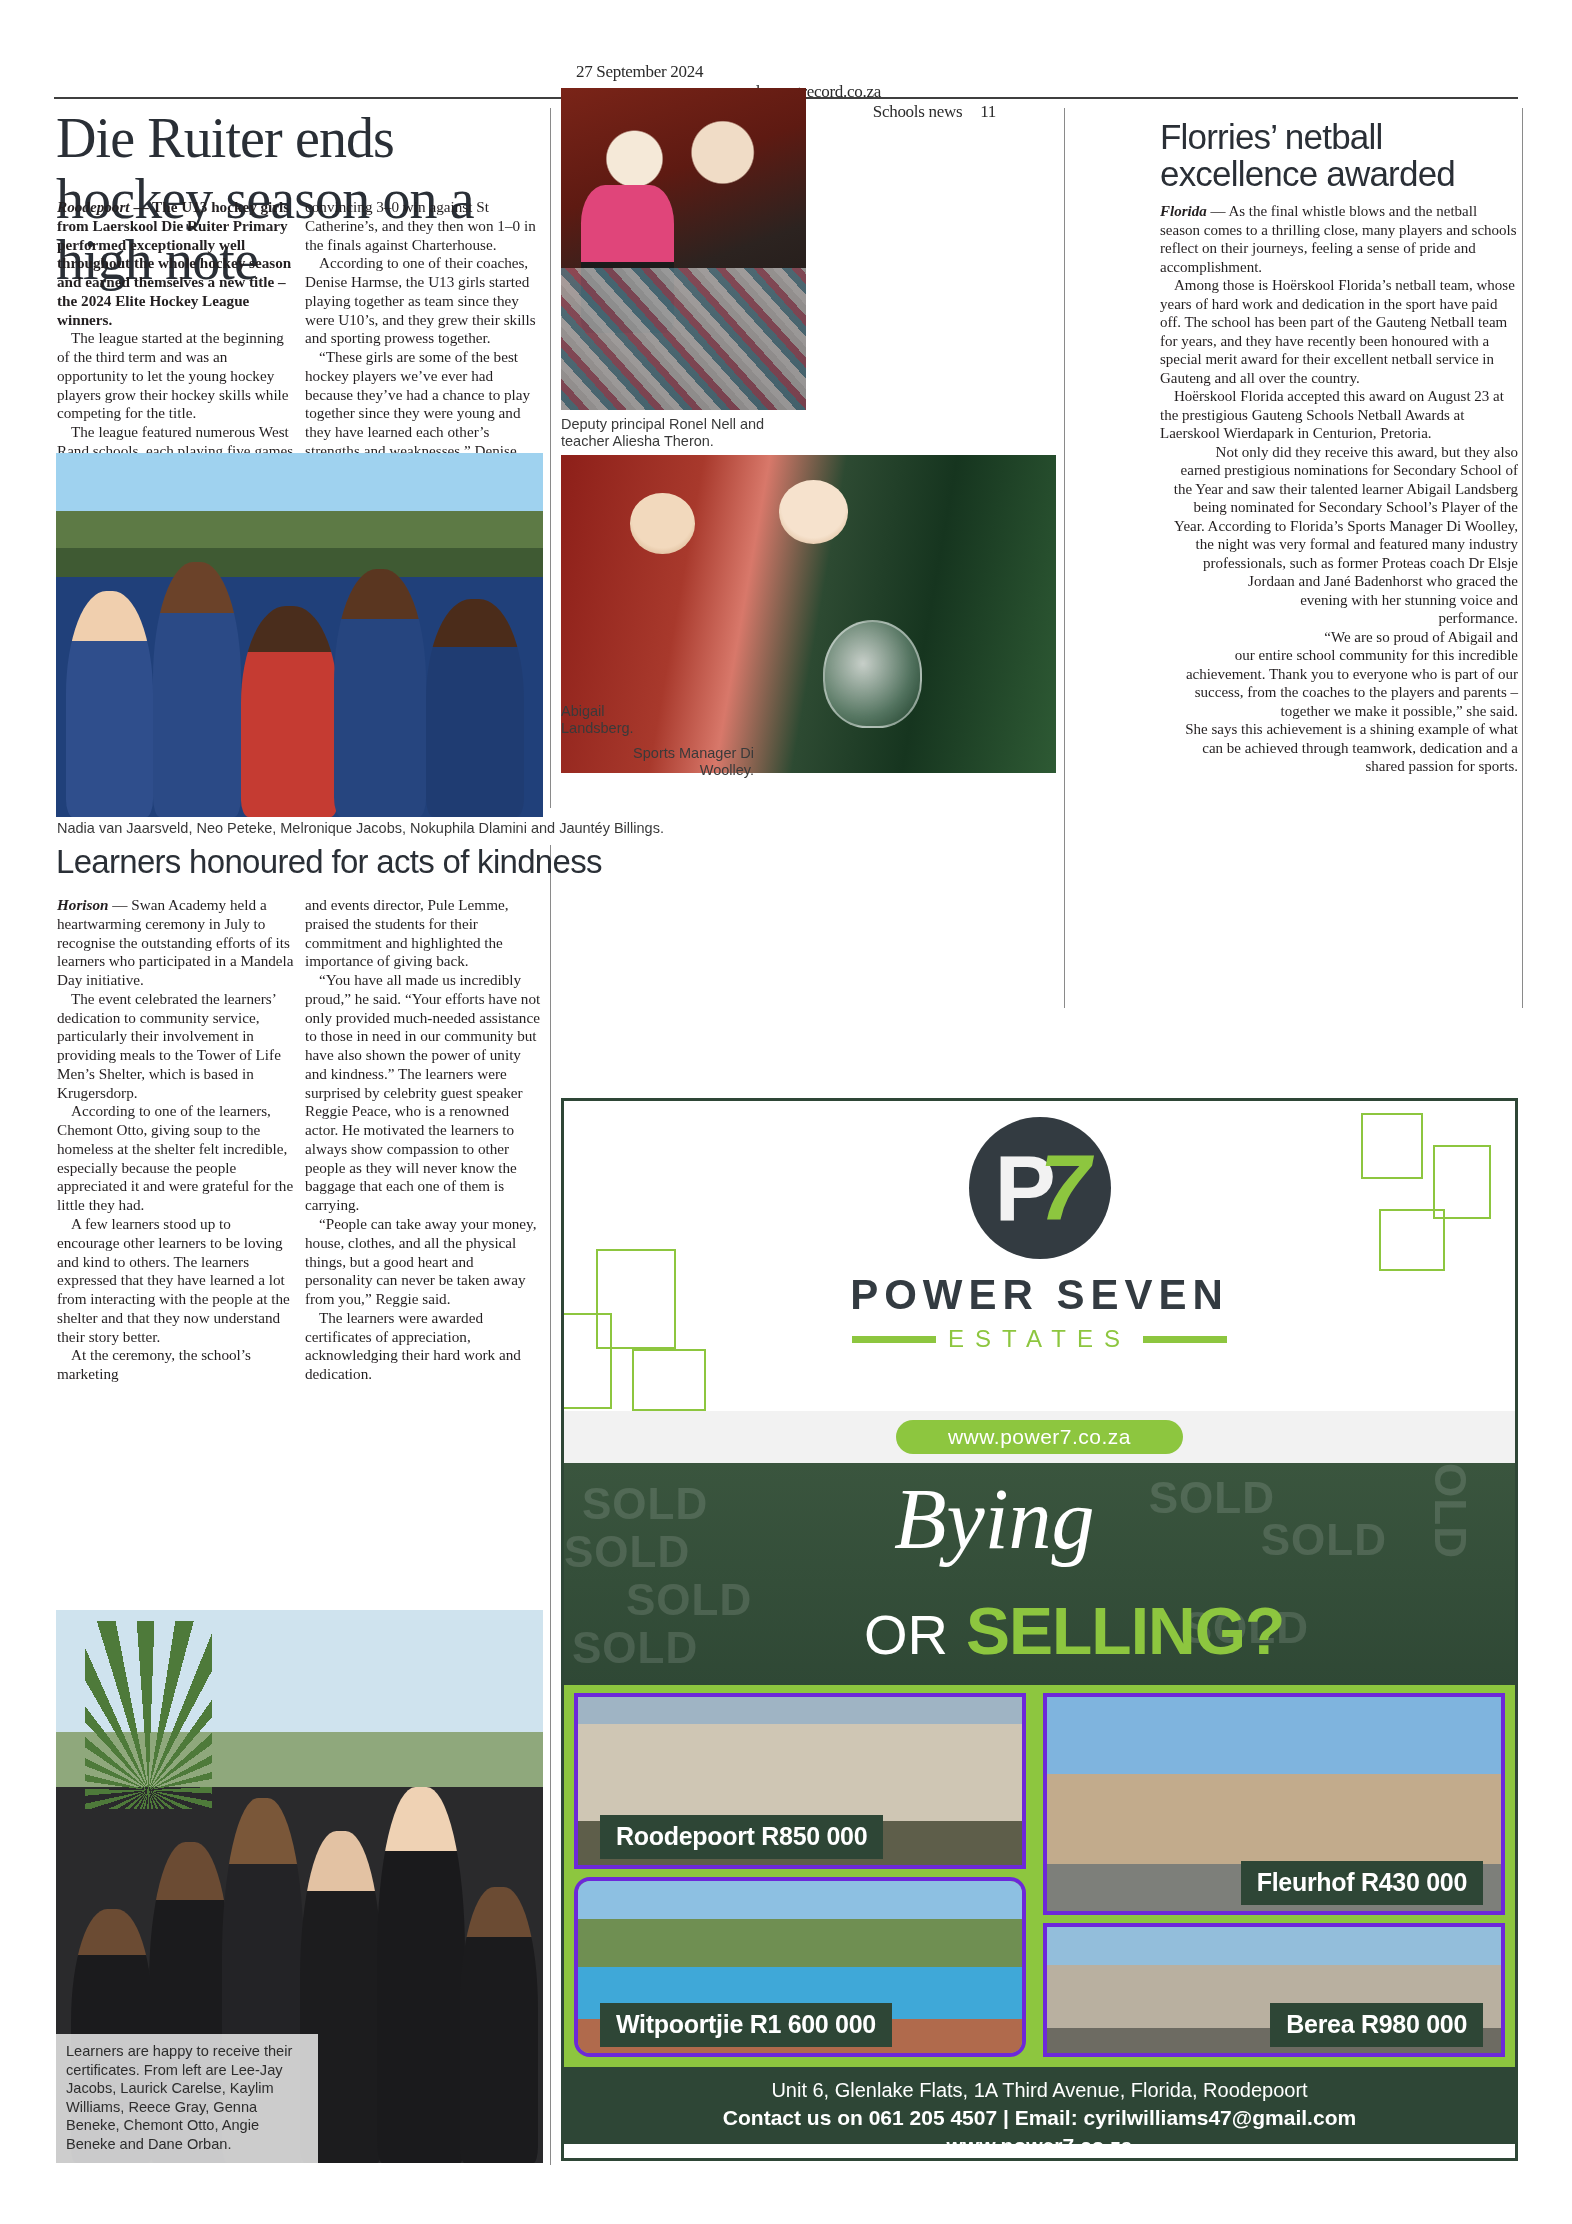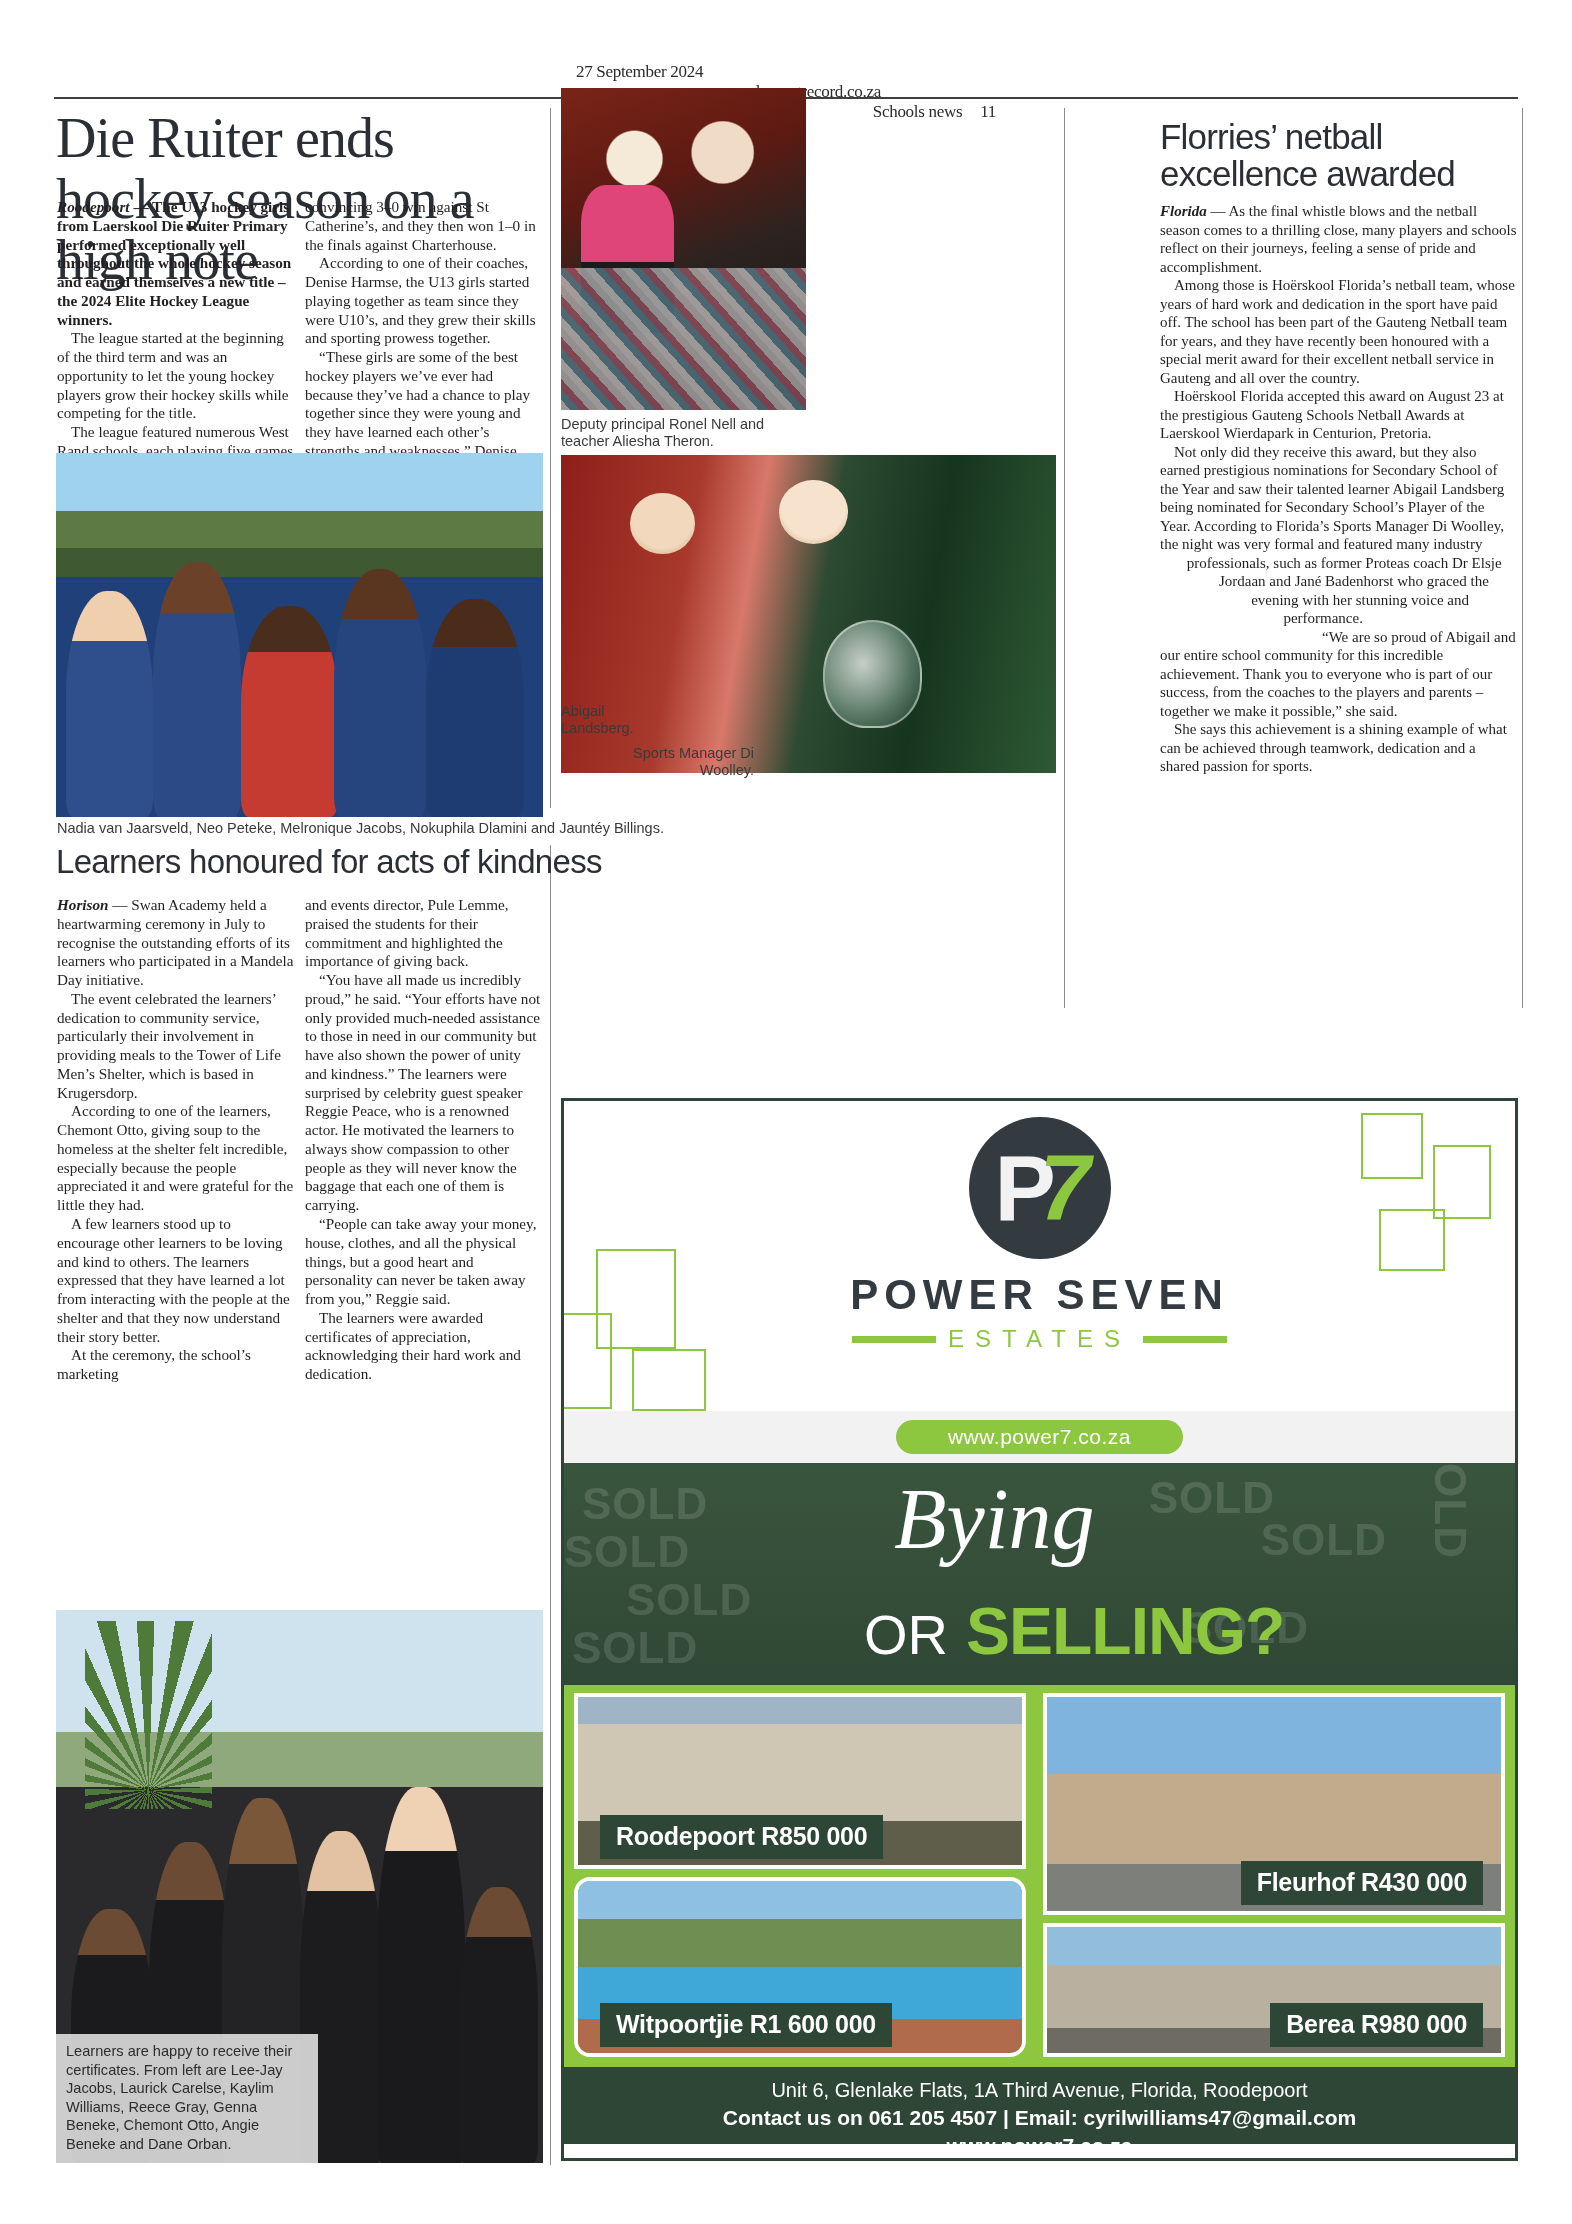--- a/index.html
+++ b/index.html
@@ -230,21 +230,21 @@
     left: 1160px; top: 202px; width: 358px;
     font-size: 15px; line-height: 1.235;
   }
   .shape-float {
     float: left;
     width: 148px;
     height: 440px;
     shape-outside: polygon(0 0, 0 355px, 148px 440px, 0 440px);
     clip-path: polygon(0 0, 0 0, 0 0);
   }
-  #a2c1 .tail { }
+  #a2c1 .tail { text-align: right; }
 
   
   .ad {
     position: absolute;
     left: 561px; top: 1098px;
     width: 957px; height: 1063px;
     border: 3px solid #2e4636;
     background: #ffffff;
   }
   .ad-top {
@@ -358,21 +358,21 @@
   }
 
   .ad-grid {
     position:relative;
     height: 382px;
     background:#8dc63f;
     padding: 10px;
   }
   .prop {
     position:absolute;
-    border: 4px solid #ffffff;
+    border: 4px solid #6d28d9;
     overflow:hidden;
   }
   .prop .ph { position:absolute; inset:0; }
   .prop .tag {
     position:absolute;
     background:#2e4636;
     color:#ffffff;
     font-family:"Liberation Sans", sans-serif;
     font-weight:700;
     font-size: 25px;

